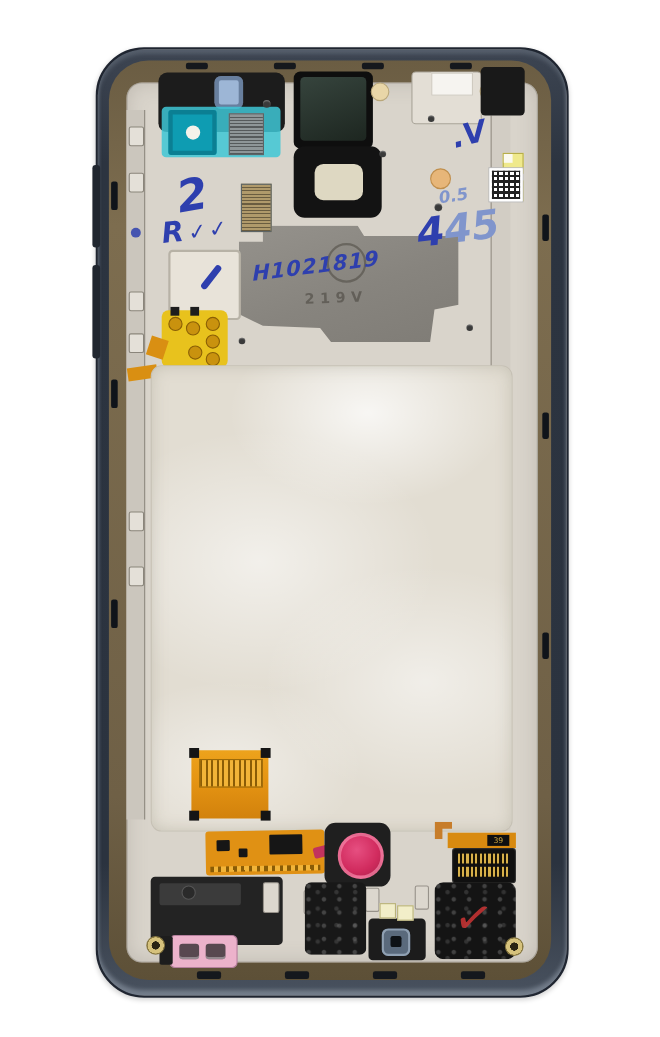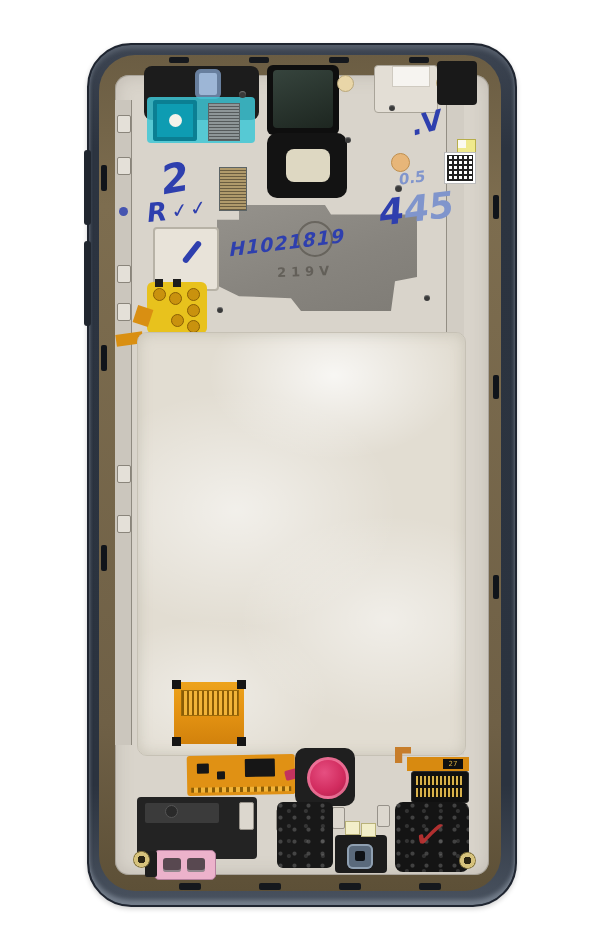--- a/index.html
+++ b/index.html
@@ -255,21 +255,21 @@
     <div class="abs black-mid-b"></div>
     <div class="abs pad-led" style="left:256px;top:776px;width:13px;height:12px;"></div>
     <div class="abs pad-led" style="left:272px;top:778px;width:13px;height:12px;"></div>
     <div class="abs pad-led" style="left:341px;top:757px;width:12px;height:11px;"></div>
     <div class="abs pad-led" style="left:356px;top:759px;width:12px;height:11px;"></div>
     <div class="abs btn-blue">
       <div class="btn-blue-hole"></div>
     </div>
     <div class="abs copper-l"></div>
     <div class="abs b2b-flex">
-      <div class="b2b-label">27</div>
+      <div class="b2b-label">39</div>
     </div>
     <div class="abs b2b-conn">
       <div class="pin-row" style="top:4px;"></div>
       <div class="pin-row" style="top:16px;"></div>
     </div>
     <div class="abs enclosure-r speckle">
       <div class="red-check">✓</div>
     </div>
     <div class="abs sim-tray">
       <div class="sim-slot" style="left:8px;"></div>

